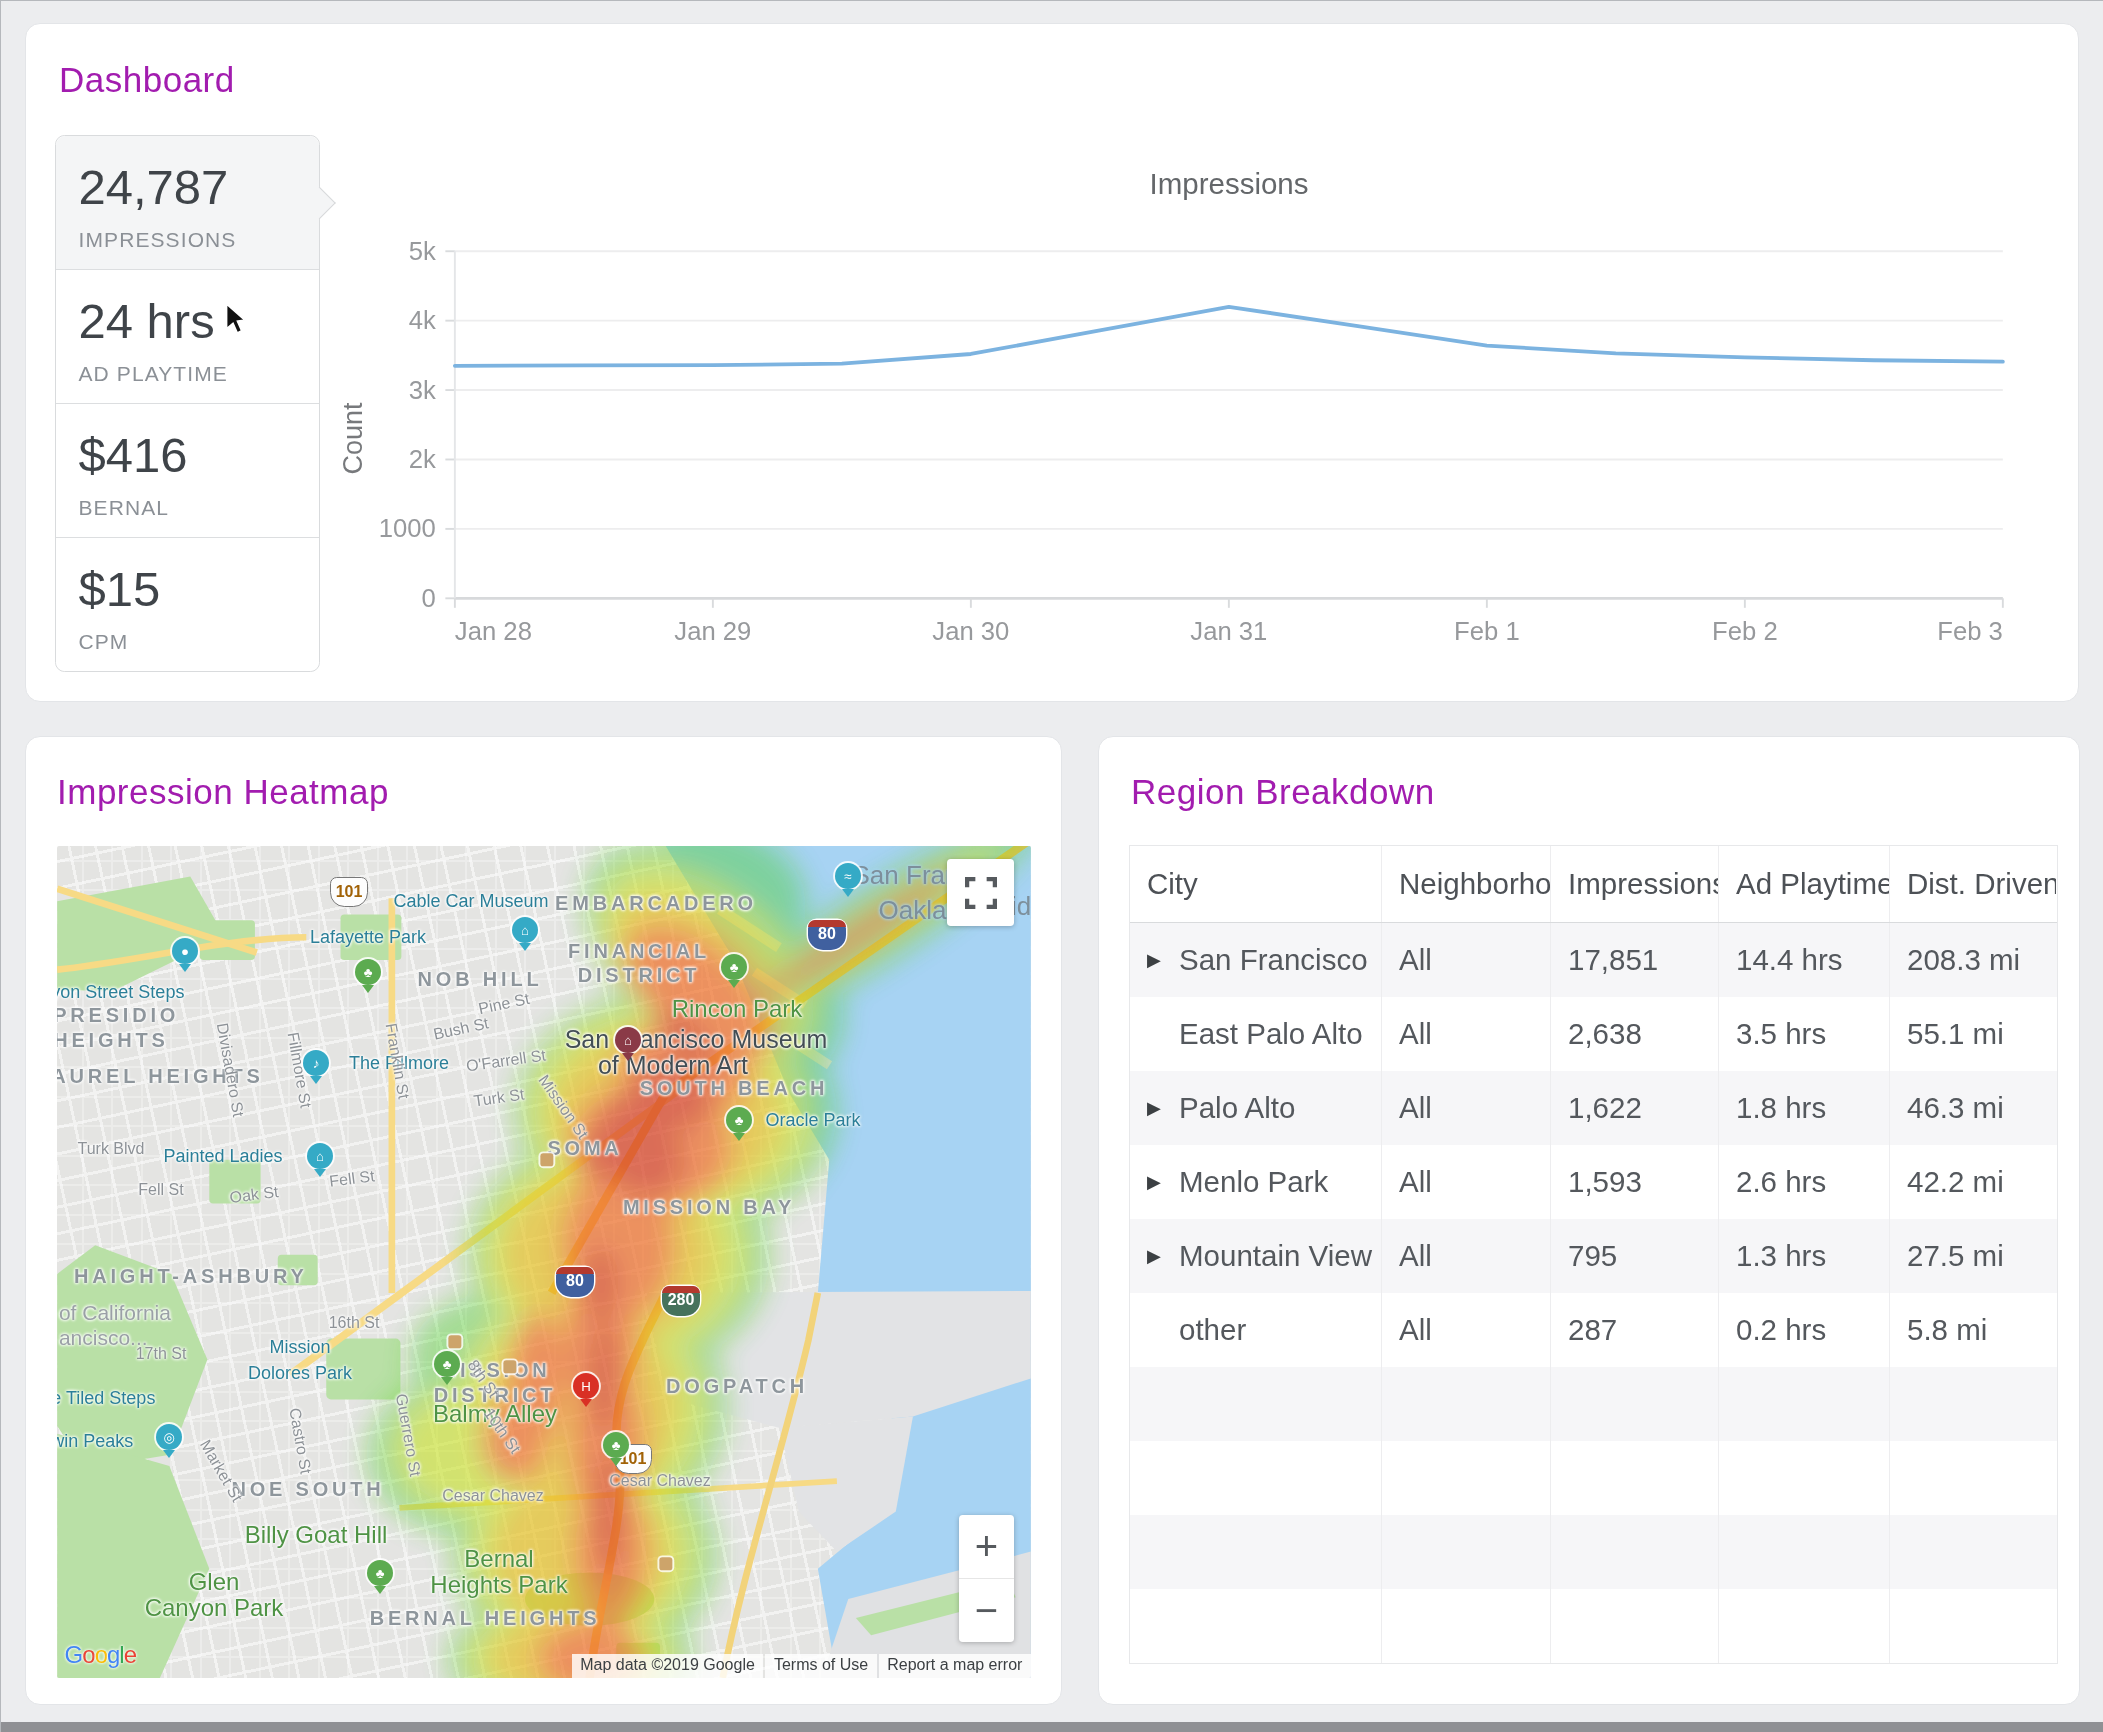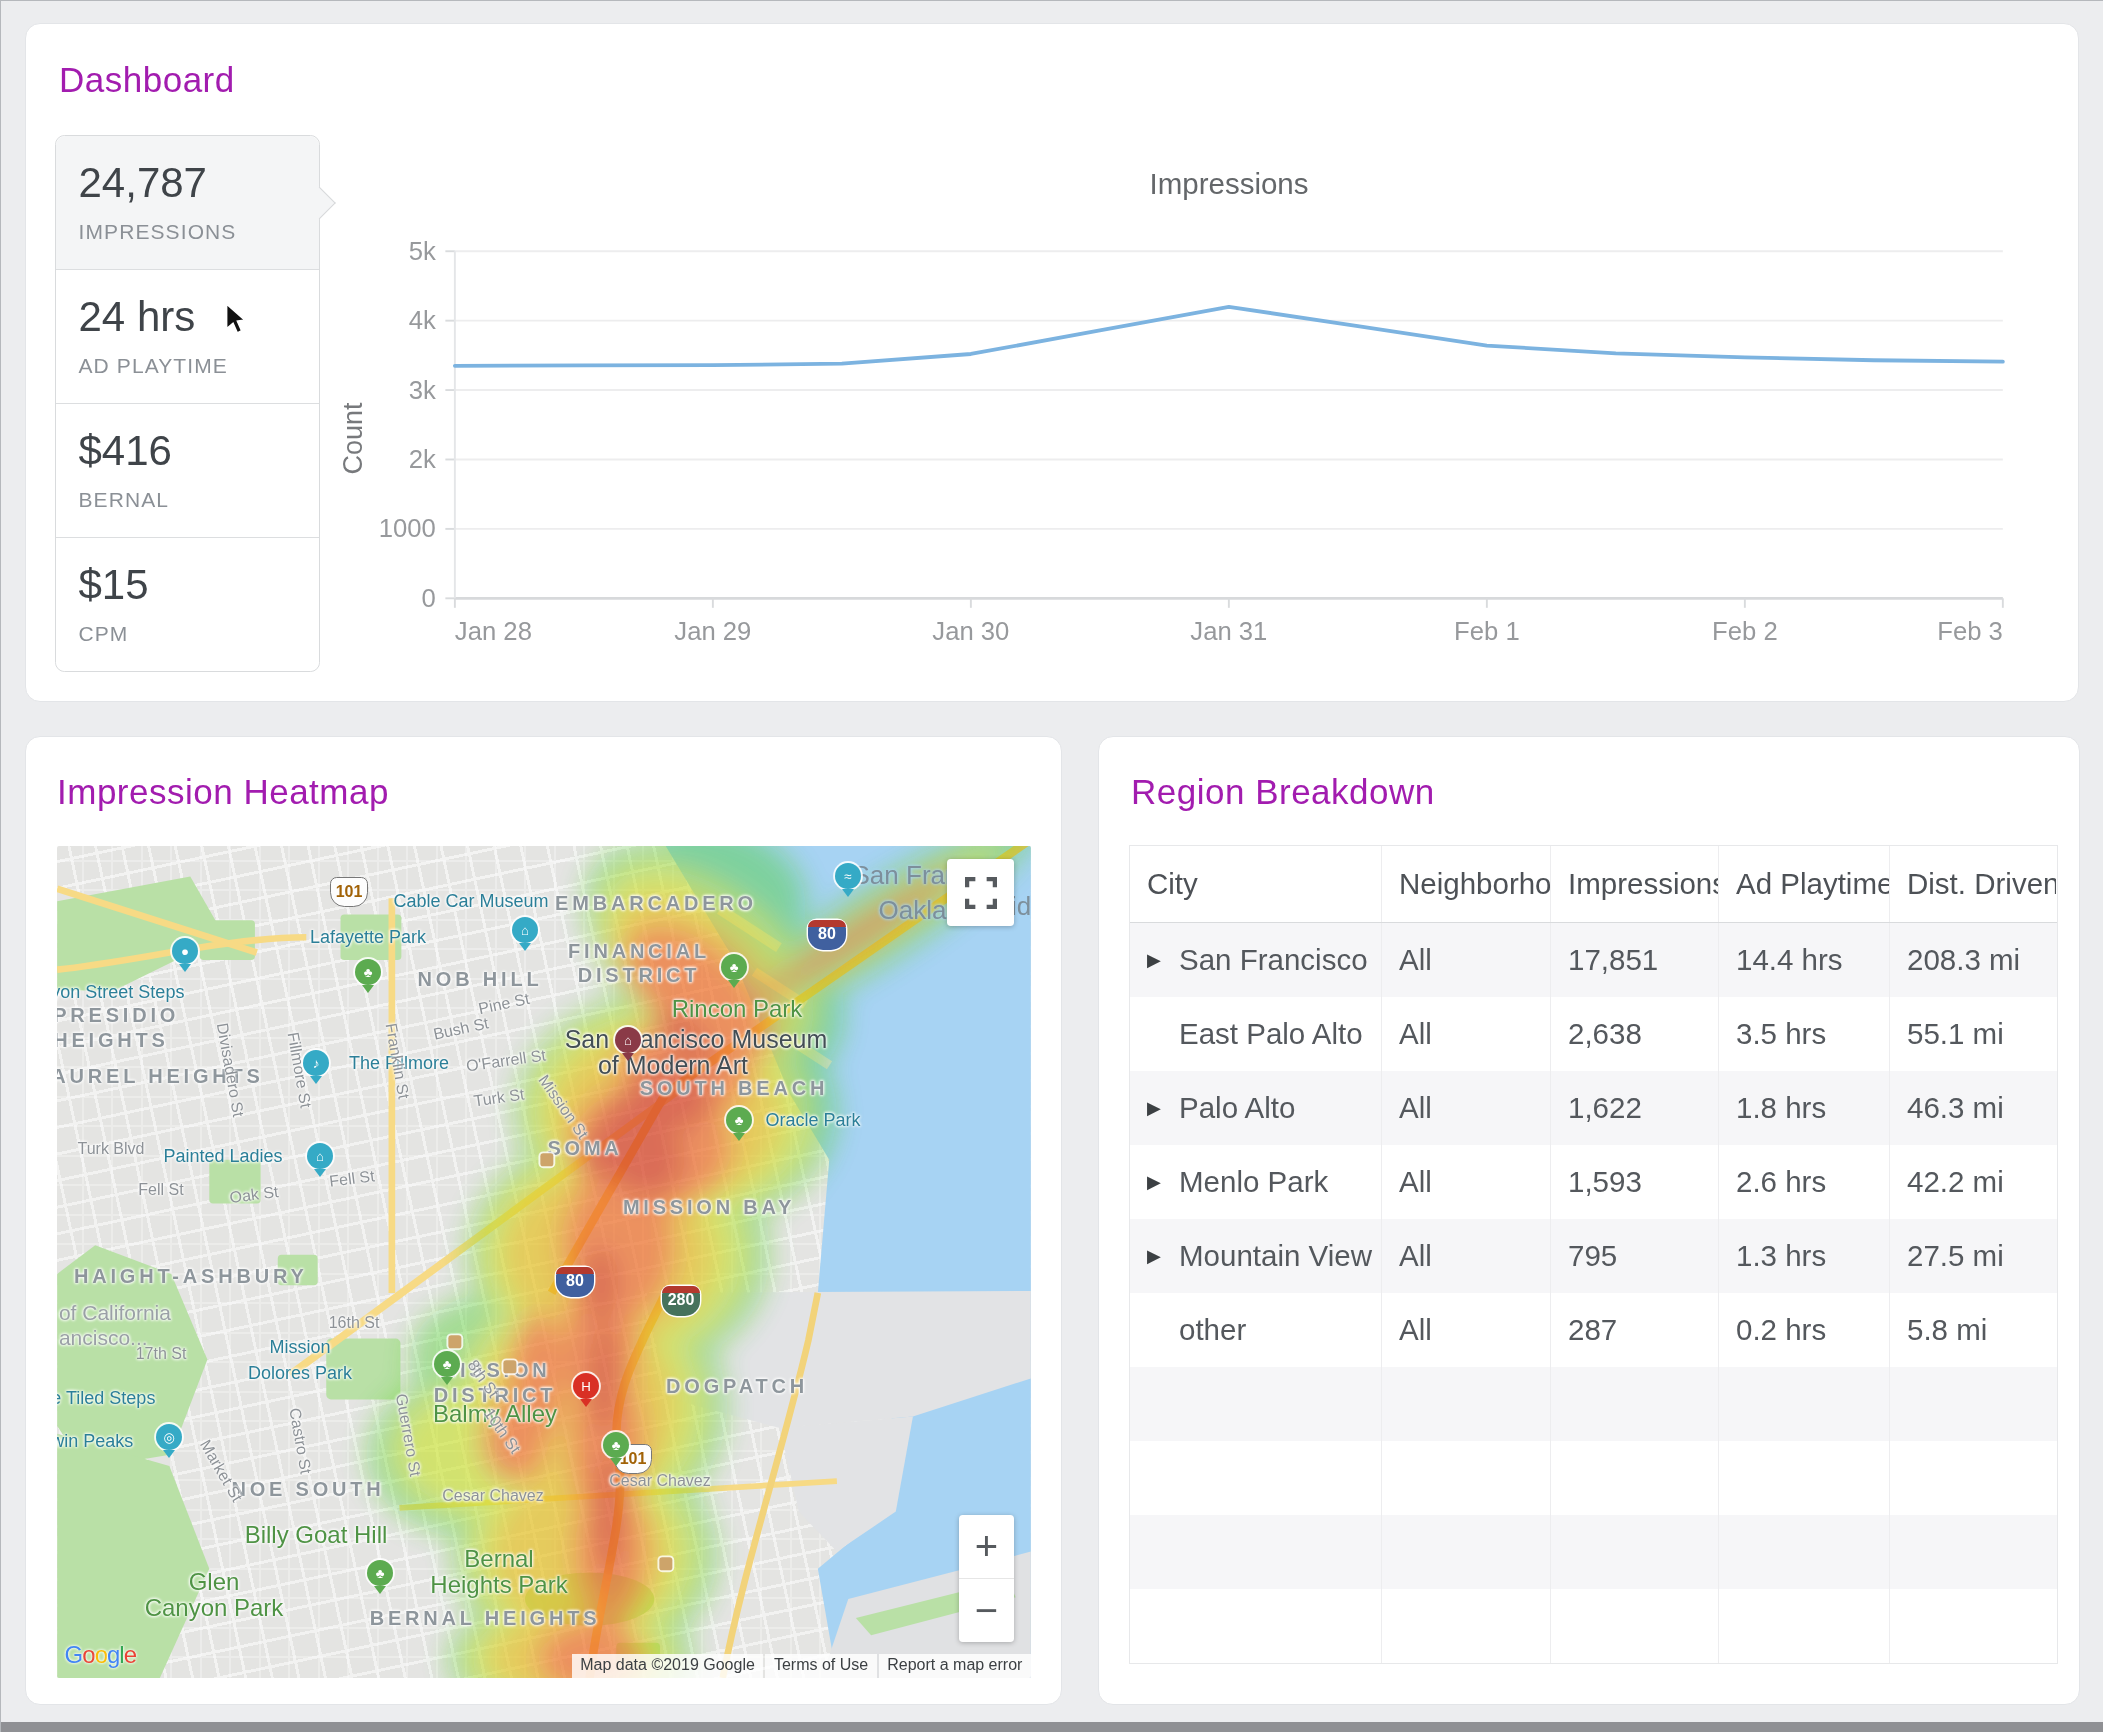--- a/index.html
+++ b/index.html
@@ -12,21 +12,21 @@
   .card-title{position:absolute;font-size:35px;color:#a21caf;letter-spacing:0.5px;}
   
   .statbox{position:absolute;left:28.5px;top:111px;width:263px;height:535px;border:1px solid #d9dbdd;border-radius:9.5px;display:flex;flex-direction:column;}
   .stat-cell{position:relative;flex:1;padding:23px 0 0 23px;background:#fff;}
   .stat-cell + .stat-cell{border-top:1px solid #dcdee0;}
   .stat-cell:first-child{border-radius:9.5px 9.5px 0 0;}
   .stat-cell:last-child{border-radius:0 0 9.5px 9.5px;}
   .stat-cell.selected{background:#f4f5f6;}
   .stat-cell.selected::before{content:'';position:absolute;right:-12.4px;top:50%;width:22px;height:22px;background:#f4f5f6;
     border-top:1.9px solid #d6d8da;border-right:1.9px solid #d6d8da;transform:translateY(-50%) rotate(45deg);}
-  .stat-value{font-size:42px;color:#3f4449;}
+  .stat-value{font-size:49px;color:#3f4449;}
   .stat-label{margin-top:13.3px;font-size:21px;color:#8b9096;letter-spacing:1.1px;}
   
   #chart-title{position:absolute;left:429px;top:143px;width:1548px;text-align:center;font-size:29.5px;color:#64676a;}
   #chart-ylabel{position:absolute;left:291px;top:399px;font-size:27px;color:#77797c;transform:rotate(-90deg);transform-origin:center;}
   
   .map{position:absolute;left:31px;top:109px;width:974px;height:832px;background:#e4e4e2;overflow:hidden;border-radius:1.9px;}
   .map-grid,.map-grid2{position:absolute;left:-152px;top:-152px;width:1294px;height:1141px;pointer-events:none;}
   .map-grid{background:repeating-linear-gradient(0deg,#ffffff 0 2.9px,transparent 2.9px 26px),repeating-linear-gradient(90deg,#ffffff 0 2.9px,transparent 2.9px 26px);opacity:.55;transform:rotate(-12deg);}
   .map-grid2{background:repeating-linear-gradient(0deg,#ffffff 0 1.9px,transparent 1.9px 29.5px),repeating-linear-gradient(90deg,#ffffff 0 1.9px,transparent 1.9px 29.5px);opacity:.3;}
   .map svg.layer{position:absolute;left:0;top:0;}

